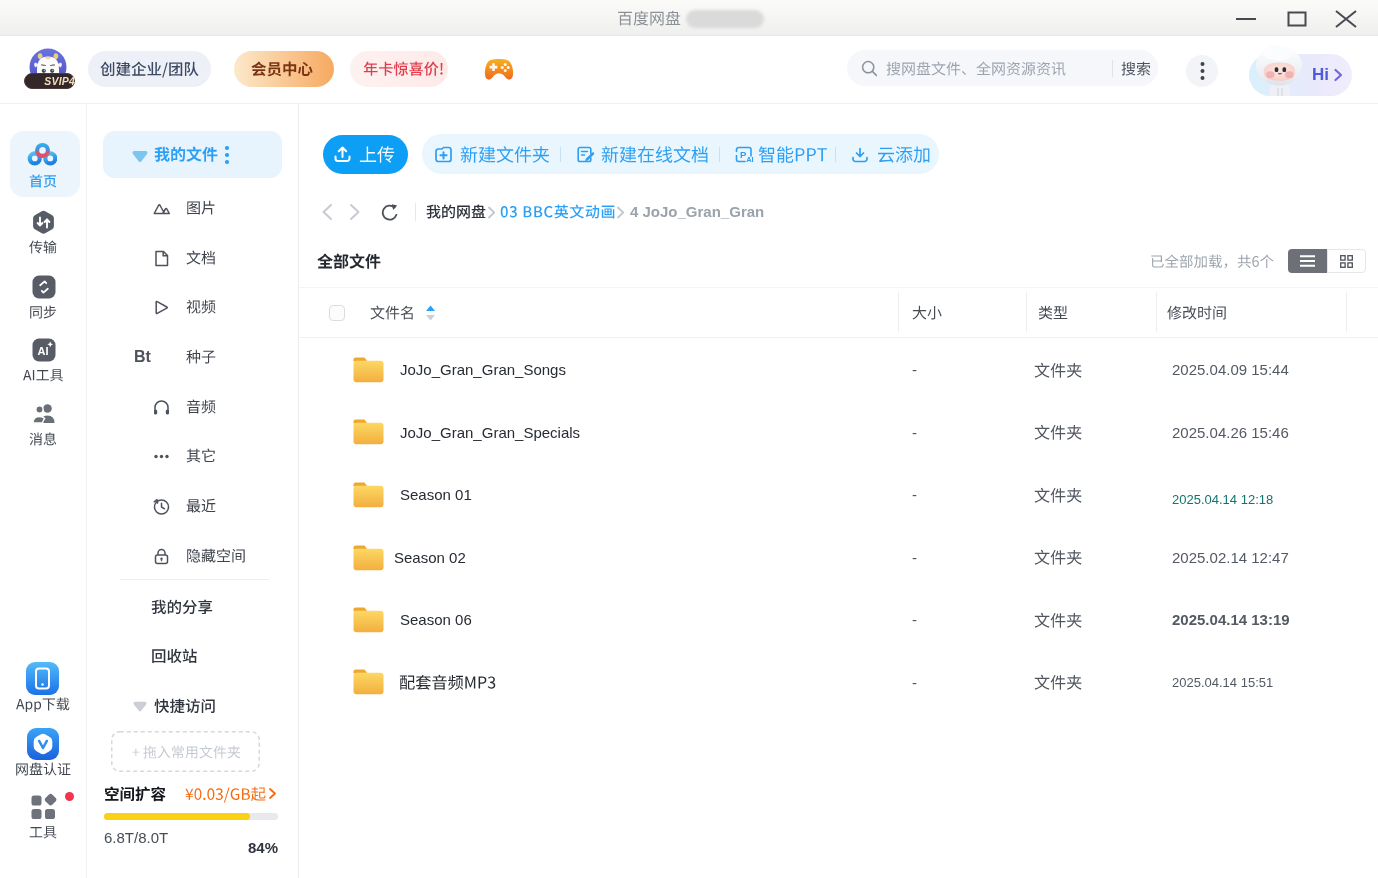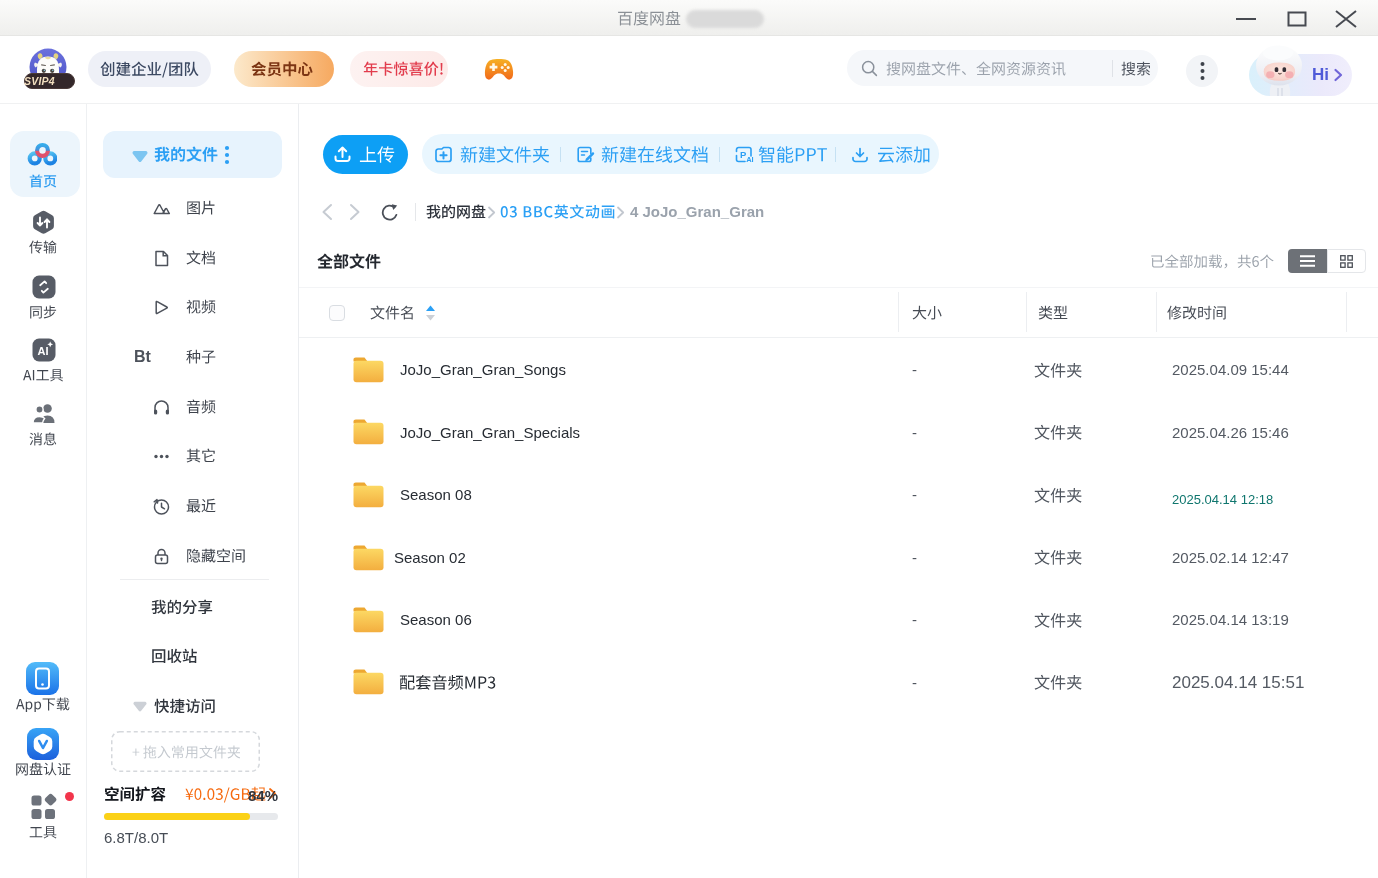--- a/index.html
+++ b/index.html
@@ -32,21 +32,21 @@
 <path d="M31.5 19.5 Q34 17 32 14.5 L27.5 16.5 Z" fill="#f2f0ee"></path>
 <path d="M8 21.5 Q8 8.5 19 8.5 Q30 8.5 30 21.5 L30 34 Q30 41 19 41 Q8 41 8 34 Z" fill="#fdfcfa"></path>
 <path d="M15.5 9.5 Q19 8 22.5 9.5 Q20.5 11.5 19 11.2 Q17.5 11.5 15.5 9.5 Z" fill="#e9dd9d"></path>
 <path d="M12.6 16.8 L16.4 17.5 M25.4 16.8 L21.6 17.5" stroke="#6a635e" stroke-width="1.2" stroke-linecap="round"></path>
 <circle cx="14.8" cy="22.8" r="2.1" fill="#4a4641"></circle>
 <circle cx="23.2" cy="22.8" r="2.1" fill="#4a4641"></circle>
 <circle cx="15.4" cy="22.2" r="0.75" fill="#8fcbe4"></circle>
 <circle cx="23.8" cy="22.2" r="0.75" fill="#8fcbe4"></circle>
 </svg>
 <div class="abs" style="left:24px;top:73px;width:51px;height:16px;background:#33272a;border-radius:8px;border:1px solid #4a3a38"></div>
-<div class="abs" style="left:24px;top:73px;width:51px;height:16px;line-height:16px;text-align:left;font-family:'Liberation Sans',sans-serif;font-style:italic;font-weight:700;font-size:10.5px;letter-spacing:0.2px;color:#f2dfbf">SVIP4</div>
+<div class="abs" style="left:24px;top:73px;width:51px;height:16px;line-height:16px;text-align:right;font-family:'Liberation Sans',sans-serif;font-style:italic;font-weight:700;font-size:10.5px;letter-spacing:0.2px;color:#f2dfbf">SVIP4</div>
 <div class="abs" style="left:88px;top:51px;width:123px;height:36px;border-radius:18px;background:#eef0f7"></div>
 <div style="position:absolute;left:100.0px;top:59.1px;line-height:0"><svg width="99.0" height="19.2" viewBox="0 -15.81 99.0 19.22">
         <path fill="#3c4962" d="M12.8 -12.8V-0.5C12.8 -0.2 12.7 -0.1 12.4 -0.1C12.1 -0.1 11.1 -0.1 10 -0.1C10.2 0.2 10.4 0.9 10.5 1.3C12 1.3 12.9 1.2 13.5 1C14 0.8 14.2 0.4 14.2 -0.5V-12.8ZM9.8 -11.3V-2.6H11.2V-11.3ZM2.8 -7.4H2.4C3.5 -8.4 4.4 -9.5 5.1 -10.8C6.1 -9.7 7.2 -8.4 7.9 -7.4ZM4.7 -13.1C3.9 -11.1 2.3 -9 0.4 -7.6C0.7 -7.4 1.2 -6.9 1.4 -6.6C1.7 -6.8 1.9 -7 2.2 -7.2V-0.9C2.2 0.7 2.7 1.1 4.3 1.1C4.7 1.1 6.6 1.1 7 1.1C8.5 1.1 8.9 0.4 9.1 -1.7C8.7 -1.8 8.1 -2 7.8 -2.3C7.7 -0.5 7.6 -0.2 6.9 -0.2C6.5 -0.2 4.8 -0.2 4.4 -0.2C3.7 -0.2 3.6 -0.3 3.6 -0.9V-6.2H6.5C6.4 -4.5 6.3 -3.8 6.1 -3.6C6 -3.5 5.9 -3.5 5.7 -3.5C5.5 -3.5 5 -3.5 4.4 -3.5C4.6 -3.2 4.8 -2.7 4.8 -2.3C5.4 -2.3 6 -2.3 6.4 -2.3C6.8 -2.4 7.1 -2.5 7.3 -2.8C7.7 -3.2 7.8 -4.2 8 -6.9L8 -7.3L8.2 -7L9.3 -8C8.5 -9 7 -10.7 5.8 -12L6.1 -12.7Z M21.6 -11.8V-10.7H24.4V-9.7H20.6V-8.6H24.4V-7.6H21.5V-6.4H24.4V-5.4H21.4V-4.4H24.4V-3.3H20.7V-2.2H24.4V-0.9H25.7V-2.2H30V-3.3H25.7V-4.4H29.5V-5.4H25.7V-6.4H29.2V-8.6H30.2V-9.7H29.2V-11.8H25.7V-13.1H24.4V-11.8ZM25.7 -8.6H27.9V-7.6H25.7ZM25.7 -9.7V-10.7H27.9V-9.7ZM17 -5.9C17 -6.1 17.4 -6.3 17.7 -6.4H19.3C19.2 -5.2 18.9 -4.2 18.6 -3.2C18.2 -3.8 17.9 -4.5 17.6 -5.3L16.6 -5C16.9 -3.7 17.4 -2.7 18 -1.9C17.4 -1 16.8 -0.2 16 0.3C16.3 0.5 16.8 1 17.1 1.3C17.8 0.8 18.4 0 18.9 -0.9C20.5 0.6 22.7 1 25.5 1H29.9C30 0.6 30.3 -0.1 30.5 -0.4C29.5 -0.4 26.3 -0.4 25.5 -0.4C23 -0.4 21 -0.7 19.5 -2C20.1 -3.5 20.6 -5.3 20.8 -7.6L19.9 -7.8L19.7 -7.7H18.7C19.4 -8.9 20.2 -10.3 20.8 -11.8L19.9 -12.4L19.4 -12.2H16.4V-10.9H18.9C18.4 -9.6 17.7 -8.4 17.4 -8C17.1 -7.5 16.7 -7.1 16.4 -7C16.6 -6.7 16.9 -6.2 17 -5.9Z M34.1 -6.1V-0.5H32.2V0.9H45.4V-0.5H39.6V-4H44V-5.3H39.6V-8.7H38.1V-0.5H35.5V-6.1ZM38.6 -13.2C37.1 -10.9 34.2 -8.9 31.4 -7.7C31.8 -7.4 32.2 -6.9 32.4 -6.5C34.8 -7.6 37 -9.2 38.8 -11.1C40.8 -8.8 42.9 -7.5 45.2 -6.5C45.4 -6.9 45.8 -7.4 46.2 -7.8C43.8 -8.7 41.6 -9.9 39.6 -12.1L39.9 -12.6Z M59.6 -9.6C59 -7.8 58 -5.5 57.1 -4.1L58.3 -3.5C59.2 -4.9 60.2 -7.1 60.9 -9ZM47.6 -9.3C48.4 -7.4 49.3 -5 49.7 -3.6L51.1 -4.1C50.7 -5.5 49.8 -7.9 49 -9.7ZM55.4 -12.9V-0.9H53.1V-12.9H51.6V-0.9H47.4V0.5H61.2V-0.9H56.9V-12.9Z M62.2 2.8H63.4L67.7 -12.4H66.5Z M69.3 -12.4V1.3H70.8V0.7H80.7V1.3H82.3V-12.4ZM70.8 -0.6V-11.1H80.7V-0.6ZM76.4 -10.5V-8.7H71.6V-7.4H75.9C74.7 -5.8 72.9 -4.4 71.3 -3.5C71.7 -3.3 72.1 -2.8 72.3 -2.6C73.6 -3.3 75.2 -4.5 76.4 -5.8V-2.9C76.4 -2.7 76.4 -2.6 76.2 -2.6C76 -2.6 75.3 -2.6 74.7 -2.7C74.8 -2.3 75.1 -1.7 75.1 -1.3C76.1 -1.3 76.8 -1.3 77.2 -1.6C77.7 -1.8 77.8 -2.2 77.8 -2.9V-7.4H80V-8.7H77.8V-10.5Z M85 -12.5V1.3H86.4V-11.1H88.5C88.2 -10.1 87.7 -8.8 87.3 -7.8C88.4 -6.6 88.7 -5.6 88.7 -4.8C88.7 -4.3 88.6 -3.9 88.4 -3.8C88.3 -3.7 88.1 -3.7 87.9 -3.7C87.7 -3.6 87.4 -3.6 87 -3.7C87.2 -3.3 87.4 -2.7 87.4 -2.3C87.8 -2.3 88.2 -2.3 88.5 -2.3C88.9 -2.4 89.2 -2.5 89.4 -2.7C89.9 -3 90.1 -3.7 90.1 -4.6C90.1 -5.5 89.9 -6.7 88.7 -7.9C89.3 -9.1 89.9 -10.6 90.3 -11.9L89.3 -12.5L89.1 -12.5ZM93 -13.1C93 -7.8 93.1 -2.5 88.8 0.2C89.2 0.5 89.7 0.9 89.9 1.3C92.1 -0.1 93.2 -2.2 93.8 -4.6C94.5 -2.5 95.5 -0.1 97.6 1.3C97.8 0.9 98.3 0.5 98.7 0.2C95.2 -2.1 94.6 -7 94.4 -8.5C94.5 -10 94.5 -11.5 94.5 -13.1Z"></path>
       </svg></div>
 <div class="abs" style="left:234px;top:51px;width:100px;height:36px;border-radius:18px;background:linear-gradient(90deg,#fce9cb,#f6a960)"></div>
 <div style="position:absolute;left:251.0px;top:59.1px;line-height:0"><svg width="62.0" height="19.2" viewBox="0 -15.81 62.0 19.22">
         <path fill="#7c3513" d="M2.5 1.1C3.2 0.8 4.3 0.8 12 0.2C12.3 0.6 12.6 1 12.7 1.4L14.4 0.4C13.7 -0.8 12.3 -2.4 10.9 -3.6L9.3 -2.8C9.8 -2.4 10.2 -1.9 10.7 -1.4L5.3 -1.1C6.1 -1.9 7 -2.8 7.7 -3.7H14.2V-5.5H1.4V-3.7H5.1C4.3 -2.7 3.4 -1.8 3.1 -1.6C2.6 -1.1 2.2 -0.9 1.8 -0.8C2 -0.2 2.4 0.7 2.5 1.1ZM7.7 -13.3C6.2 -11.3 3.4 -9.4 0.4 -8.2C0.9 -7.9 1.5 -7.1 1.8 -6.6C2.6 -7 3.4 -7.4 4.1 -7.8V-6.8H11.4V-8C12.2 -7.5 13 -7.1 13.8 -6.7C14.1 -7.2 14.7 -8 15.1 -8.4C12.8 -9.1 10.4 -10.5 8.9 -11.8L9.4 -12.4ZM5.2 -8.5C6.1 -9.1 7 -9.8 7.8 -10.6C8.5 -9.9 9.5 -9.2 10.5 -8.5Z M20.2 -11H26.3V-9.8H20.2ZM18.3 -12.5V-8.2H28.4V-12.5ZM22.1 -4.8V-3.4C22.1 -2.4 21.7 -1 16.3 0C16.8 0.4 17.4 1.1 17.6 1.5C23.2 0.3 24.2 -1.7 24.2 -3.4V-4.8ZM23.8 -0.7C25.6 -0.1 28.1 0.9 29.3 1.5L30.2 -0.1C28.9 -0.7 26.4 -1.6 24.7 -2.1ZM17.6 -7.2V-1.5H19.5V-5.5H27.1V-1.7H29.1V-7.2Z M37.7 -13.2V-10.5H32.4V-2.6H34.2V-3.5H37.7V1.4H39.7V-3.5H43.2V-2.7H45.2V-10.5H39.7V-13.2ZM34.2 -5.3V-8.6H37.7V-5.3ZM43.2 -5.3H39.7V-8.6H43.2Z M51.1 -8.7V-1.5C51.1 0.5 51.6 1.1 53.6 1.1C54 1.1 55.8 1.1 56.2 1.1C58.2 1.1 58.7 0.2 58.9 -2.8C58.4 -2.9 57.6 -3.3 57.1 -3.6C57 -1.1 56.9 -0.7 56.1 -0.7C55.7 -0.7 54.2 -0.7 53.9 -0.7C53.1 -0.7 53 -0.8 53 -1.5V-8.7ZM48.3 -7.8C48.1 -5.7 47.6 -3.4 47.1 -1.8L48.9 -1C49.5 -2.8 49.9 -5.5 50.1 -7.5ZM57.9 -7.6C58.7 -5.8 59.5 -3.3 59.8 -1.7L61.7 -2.5C61.3 -4.1 60.5 -6.5 59.7 -8.3ZM51.6 -11.7C53 -10.7 55 -9.2 55.8 -8.2L57.2 -9.7C56.2 -10.7 54.3 -12 52.9 -12.9Z"></path>
       </svg></div>
 <div class="abs" style="left:350px;top:51px;width:98px;height:36px;border-radius:18px;background:linear-gradient(90deg,#fdf2f1,#fdeae8)"></div>
 <div style="position:absolute;left:363.4px;top:59.3px;line-height:0"><svg width="81.2" height="18.8" viewBox="0 -15.50 81.2 18.85">
@@ -300,21 +300,21 @@
       </svg></div>
 <div style="position:absolute;left:185px;top:783.6px;line-height:0"><svg width="81.2" height="19.2" viewBox="0 -15.81 81.2 19.22">
         <path fill="#f66a0f" d="M3.6 0H5V-2.8H7.8V-3.6H5V-4.7H7.8V-5.5H5.3L8.2 -11.1H6.8L5.4 -8.1C5.1 -7.3 4.7 -6.6 4.4 -5.7H4.3C3.9 -6.6 3.6 -7.3 3.2 -8.1L1.9 -11.1H0.4L3.2 -5.5H0.8V-4.7H3.6V-3.6H0.8V-2.8H3.6Z M12.9 0.2C15.1 0.2 16.4 -1.8 16.4 -5.7C16.4 -9.7 15.1 -11.6 12.9 -11.6C10.7 -11.6 9.4 -9.7 9.4 -5.7C9.4 -1.8 10.7 0.2 12.9 0.2ZM12.9 -0.9C11.6 -0.9 10.7 -2.4 10.7 -5.7C10.7 -9 11.6 -10.4 12.9 -10.4C14.2 -10.4 15.1 -9 15.1 -5.7C15.1 -2.4 14.2 -0.9 12.9 -0.9Z M19.4 0.2C19.9 0.2 20.4 -0.2 20.4 -0.9C20.4 -1.5 19.9 -2 19.4 -2C18.8 -2 18.3 -1.5 18.3 -0.9C18.3 -0.2 18.8 0.2 19.4 0.2Z M25.8 0.2C28 0.2 29.4 -1.8 29.4 -5.7C29.4 -9.7 28 -11.6 25.8 -11.6C23.7 -11.6 22.3 -9.7 22.3 -5.7C22.3 -1.8 23.7 0.2 25.8 0.2ZM25.8 -0.9C24.5 -0.9 23.7 -2.4 23.7 -5.7C23.7 -9 24.5 -10.4 25.8 -10.4C27.1 -10.4 28 -9 28 -5.7C28 -2.4 27.1 -0.9 25.8 -0.9Z M34.2 0.2C36.2 0.2 37.9 -1 37.9 -3C37.9 -4.6 36.8 -5.6 35.4 -5.9V-6C36.7 -6.4 37.5 -7.3 37.5 -8.7C37.5 -10.5 36.1 -11.6 34.1 -11.6C32.8 -11.6 31.8 -11 31 -10.2L31.7 -9.3C32.4 -10 33.2 -10.4 34.1 -10.4C35.3 -10.4 36 -9.7 36 -8.6C36 -7.4 35.2 -6.4 32.9 -6.4V-5.4C35.5 -5.4 36.4 -4.5 36.4 -3.1C36.4 -1.8 35.5 -1 34.1 -1C32.8 -1 32 -1.6 31.3 -2.3L30.6 -1.4C31.3 -0.5 32.4 0.2 34.2 0.2Z M38.9 2.8H39.9L44.6 -12.3H43.5Z M50.8 0.2C52.3 0.2 53.6 -0.4 54.3 -1.1V-5.9H50.6V-4.7H53V-1.7C52.6 -1.3 51.8 -1.1 51 -1.1C48.5 -1.1 47.2 -2.9 47.2 -5.7C47.2 -8.6 48.7 -10.3 50.9 -10.3C52.1 -10.3 52.8 -9.8 53.4 -9.2L54.2 -10.2C53.5 -10.8 52.5 -11.6 50.9 -11.6C47.9 -11.6 45.7 -9.3 45.7 -5.7C45.7 -2 47.8 0.2 50.8 0.2Z M57 0H60.7C63.2 0 65 -1.1 65 -3.3C65 -4.9 64 -5.8 62.7 -6V-6.1C63.7 -6.5 64.3 -7.5 64.3 -8.6C64.3 -10.6 62.7 -11.4 60.4 -11.4H57ZM58.5 -6.5V-10.2H60.2C62 -10.2 62.9 -9.7 62.9 -8.4C62.9 -7.2 62.1 -6.5 60.2 -6.5ZM58.5 -1.1V-5.4H60.4C62.4 -5.4 63.5 -4.8 63.5 -3.4C63.5 -1.8 62.4 -1.1 60.4 -1.1Z M67.2 -6C67.1 -3.2 67 -0.7 66.1 0.8C66.3 0.9 66.9 1.2 67.1 1.4C67.5 0.5 67.8 -0.6 68 -1.8C69.1 0.3 71 0.8 74.3 0.8H80.2C80.3 0.5 80.5 -0 80.7 -0.3C79.7 -0.3 75 -0.3 74.2 -0.3C72.8 -0.3 71.6 -0.4 70.7 -0.7V-3.9H73.3V-4.9H70.7V-7.2H73.4V-8.3H70.5V-10.2H73V-11.3H70.5V-13H69.4V-11.3H66.8V-10.2H69.4V-8.3H66.4V-7.2H69.7V-1.3C69 -1.8 68.5 -2.6 68.2 -3.8C68.2 -4.5 68.3 -5.2 68.3 -5.9ZM74.2 -8V-2.9C74.2 -1.6 74.6 -1.3 76 -1.3C76.4 -1.3 78.4 -1.3 78.8 -1.3C80.1 -1.3 80.4 -1.8 80.6 -4C80.3 -4.1 79.8 -4.3 79.5 -4.5C79.5 -2.6 79.4 -2.3 78.7 -2.3C78.2 -2.3 76.5 -2.3 76.2 -2.3C75.4 -2.3 75.3 -2.4 75.3 -2.9V-7H78.6V-6.6H79.7V-12.3H74V-11.3H78.6V-8Z"></path>
       </svg></div>
 <svg class="abs" style="left:268px;top:787px" width="9" height="13" viewBox="0 0 9 13">
 <path d="M2 2 L7 6.5 L2 11" fill="none" stroke="#f66a0f" stroke-width="1.8" stroke-linecap="round" stroke-linejoin="round"></path>
 </svg>
 <div class="abs" style="left:104px;top:813px;width:174px;height:7px;border-radius:3.5px;background:#e7e9ec"></div>
 <div class="abs" style="left:104px;top:813px;width:146px;height:7px;border-radius:3.5px;background:#fbd116"></div>
 <div style="position:absolute;left:104px;top:827.2px;font-family:'Liberation Sans',sans-serif;font-size:15px;font-weight:400;color:#474d56;white-space:nowrap;line-height:22px">6.8T/8.0T</div>
-<div style="position:absolute;right:1100px;top:785px;font-family:'Liberation Sans',sans-serif;font-size:15px;font-weight:700;color:#2e343d;white-space:nowrap;line-height:22px">84%</div>
+<div style="position:absolute;right:1100px;top:837px;font-family:'Liberation Sans',sans-serif;font-size:15px;font-weight:700;color:#2e343d;white-space:nowrap;line-height:22px">84%</div>
 <div class="abs" style="left:323px;top:135px;width:85px;height:39px;border-radius:19.5px;background:#0d9ff5"></div>
 <svg class="abs" style="left:334px;top:145px" width="17" height="18" viewBox="0 0 17 18">
 <path d="M8.5 12 V2.5 M8.5 2.5 L4.8 6.2 M8.5 2.5 L12.2 6.2" fill="none" stroke="#fff" stroke-width="2" stroke-linecap="round" stroke-linejoin="round"></path>
 <path d="M1.5 11.5 V13.5 A2.5 2.5 0 0 0 4 16 H13 A2.5 2.5 0 0 0 15.5 13.5 V11.5" fill="none" stroke="#fff" stroke-width="2" stroke-linecap="round"></path>
 </svg>
 <div style="position:absolute;left:359px;top:143.0px;line-height:0"><svg width="36.0" height="22.3" viewBox="0 -18.36 36.0 22.32">
         <path fill="#ffffff" d="M7.7 -14.8V-0.8H0.9V0.6H17.1V-0.8H9.1V-7.9H15.9V-9.3H9.1V-14.8Z M22.8 -15C21.8 -12.3 20.1 -9.6 18.3 -7.9C18.6 -7.6 18.9 -6.9 19.1 -6.5C19.7 -7.2 20.3 -7.9 20.9 -8.7V1.4H22.2V-10.7C22.9 -12 23.5 -13.3 24.1 -14.7ZM26.4 -2.2C28.1 -1.2 30.2 0.4 31.2 1.4L32.2 0.4C31.7 -0.1 31 -0.6 30.2 -1.2C31.6 -2.7 33.1 -4.4 34.2 -5.7L33.2 -6.3L33 -6.2H27.2L27.9 -8.4H35.2V-9.6H28.2L28.8 -11.8H34.3V-13H29.2L29.6 -14.8L28.3 -15L27.8 -13H24.3V-11.8H27.5L26.9 -9.6H23.2V-8.4H26.5C26.1 -7.1 25.7 -5.9 25.4 -4.9H31.8C31 -4 30.1 -3 29.1 -2C28.6 -2.4 28 -2.7 27.4 -3.1Z"></path>
       </svg></div>
 <div class="abs" style="left:422px;top:134px;width:517px;height:40px;border-radius:20px;background:#e9f6fe"></div>
 <svg class="abs" style="left:434px;top:145px" width="19" height="18" viewBox="0 0 19 18">
@@ -447,21 +447,21 @@
 <svg class="abs" style="left:352px;top:481px" width="33" height="28" viewBox="0 0 33 28">
 <defs>
         <linearGradient id="fg2" x1="0" y1="0" x2="0" y2="1">
           <stop offset="0" stop-color="#fcd863"></stop>
           <stop offset="1" stop-color="#f3ae3f"></stop>
         </linearGradient>
       </defs>
 <path d="M1.5 4.5 A2.5 2.5 0 0 1 4 1.6 H12.5 L15.5 5.5 H1.5 Z" fill="#eda832"></path>
 <rect x="1.5" y="4.8" width="30" height="21.5" rx="3" fill="url(#fg2)"></rect>
 </svg>
-<div style="position:absolute;left:400px;top:484.2px;font-family:'Liberation Sans',sans-serif;font-size:15px;font-weight:400;color:#272c33;white-space:nowrap;line-height:22px">Season 08</div>
+<div style="position:absolute;left:400px;top:484.2px;font-family:'Liberation Sans',sans-serif;font-size:15px;font-weight:400;color:#272c33;white-space:nowrap;line-height:22px">Season 01</div>
 <div style="position:absolute;left:912px;top:484.2px;font-family:'Liberation Sans',sans-serif;font-size:15px;font-weight:400;color:#50565f;white-space:nowrap;line-height:22px">-</div>
 <div style="position:absolute;left:1034px;top:484.7px;line-height:0"><svg width="48.3" height="20.0" viewBox="0 -16.42 48.3 19.96">
         <path fill="#50565f" d="M6.8 -13.3C7.3 -12.5 7.8 -11.4 8 -10.7L9.3 -11.2C9.1 -11.8 8.5 -12.9 8.1 -13.6ZM0.8 -10.7V-9.5H3.3C4.3 -7.1 5.5 -4.9 7.2 -3.2C5.4 -1.7 3.3 -0.6 0.6 0.1C0.8 0.4 1.2 1 1.3 1.3C4 0.4 6.3 -0.8 8.1 -2.4C9.9 -0.7 12.1 0.5 14.7 1.2C14.9 0.8 15.3 0.3 15.6 0.1C13 -0.6 10.8 -1.7 9 -3.2C10.6 -4.9 11.9 -7 12.8 -9.5H15.4V-10.7ZM8.1 -4.1C6.6 -5.6 5.4 -7.4 4.6 -9.5H11.4C10.6 -7.3 9.5 -5.5 8.1 -4.1Z M21.2 -5.5V-4.3H25.8V1.3H27V-4.3H31.4V-5.5H27V-9H30.7V-10.2H27V-13.3H25.8V-10.2H23.7C23.9 -10.9 24.1 -11.7 24.2 -12.5L23.1 -12.7C22.7 -10.6 22 -8.5 21.1 -7.2C21.4 -7.1 21.9 -6.8 22.1 -6.6C22.5 -7.3 22.9 -8.1 23.3 -9H25.8V-5.5ZM20.4 -13.5C19.5 -11 18.1 -8.6 16.6 -7C16.8 -6.8 17.2 -6.1 17.3 -5.8C17.8 -6.4 18.3 -7 18.8 -7.7V1.3H19.9V-9.6C20.6 -10.7 21.1 -11.9 21.6 -13.1Z M35.1 -9.2C35.6 -8.3 36.2 -7 36.4 -6.1L37.5 -6.5C37.3 -7.3 36.8 -8.6 36.1 -9.5ZM44.1 -9.6C43.7 -8.6 42.9 -7.2 42.3 -6.4L43.3 -6.1C43.9 -6.9 44.7 -8.1 45.3 -9.2ZM39.7 -13.5V-11.1H33.6V-9.9H39.7C39.6 -8.4 39.5 -7.1 39.3 -5.9H33.1V-4.7H39C38.2 -2.4 36.5 -0.7 32.9 0.2C33.2 0.5 33.6 1 33.7 1.3C37.6 0.2 39.4 -1.7 40.2 -4.4C41.5 -1.6 43.6 0.3 46.8 1.2C46.9 0.9 47.3 0.4 47.6 0.1C44.6 -0.6 42.5 -2.3 41.4 -4.7H47.4V-5.9H40.6C40.8 -7.1 40.9 -8.5 40.9 -9.9H46.8V-11.1H40.9L41 -13.5Z"></path>
       </svg></div>
 <div style="position:absolute;left:1172px;top:489px;font-family:'Liberation Sans',sans-serif;font-size:13px;font-weight:400;color:#0f766e;white-space:nowrap;line-height:22px">2025.04.14 12:18</div>
 <svg class="abs" style="left:352px;top:544px" width="33" height="28" viewBox="0 0 33 28">
 <defs>
         <linearGradient id="fg3" x1="0" y1="0" x2="0" y2="1">
           <stop offset="0" stop-color="#fcd863"></stop>
           <stop offset="1" stop-color="#f3ae3f"></stop>
@@ -484,31 +484,31 @@
         </linearGradient>
       </defs>
 <path d="M1.5 4.5 A2.5 2.5 0 0 1 4 1.6 H12.5 L15.5 5.5 H1.5 Z" fill="#eda832"></path>
 <rect x="1.5" y="4.8" width="30" height="21.5" rx="3" fill="url(#fg4)"></rect>
 </svg>
 <div style="position:absolute;left:400px;top:609.2px;font-family:'Liberation Sans',sans-serif;font-size:15px;font-weight:400;color:#272c33;white-space:nowrap;line-height:22px">Season 06</div>
 <div style="position:absolute;left:912px;top:609.2px;font-family:'Liberation Sans',sans-serif;font-size:15px;font-weight:400;color:#50565f;white-space:nowrap;line-height:22px">-</div>
 <div style="position:absolute;left:1034px;top:609.7px;line-height:0"><svg width="48.3" height="20.0" viewBox="0 -16.42 48.3 19.96">
         <path fill="#50565f" d="M6.8 -13.3C7.3 -12.5 7.8 -11.4 8 -10.7L9.3 -11.2C9.1 -11.8 8.5 -12.9 8.1 -13.6ZM0.8 -10.7V-9.5H3.3C4.3 -7.1 5.5 -4.9 7.2 -3.2C5.4 -1.7 3.3 -0.6 0.6 0.1C0.8 0.4 1.2 1 1.3 1.3C4 0.4 6.3 -0.8 8.1 -2.4C9.9 -0.7 12.1 0.5 14.7 1.2C14.9 0.8 15.3 0.3 15.6 0.1C13 -0.6 10.8 -1.7 9 -3.2C10.6 -4.9 11.9 -7 12.8 -9.5H15.4V-10.7ZM8.1 -4.1C6.6 -5.6 5.4 -7.4 4.6 -9.5H11.4C10.6 -7.3 9.5 -5.5 8.1 -4.1Z M21.2 -5.5V-4.3H25.8V1.3H27V-4.3H31.4V-5.5H27V-9H30.7V-10.2H27V-13.3H25.8V-10.2H23.7C23.9 -10.9 24.1 -11.7 24.2 -12.5L23.1 -12.7C22.7 -10.6 22 -8.5 21.1 -7.2C21.4 -7.1 21.9 -6.8 22.1 -6.6C22.5 -7.3 22.9 -8.1 23.3 -9H25.8V-5.5ZM20.4 -13.5C19.5 -11 18.1 -8.6 16.6 -7C16.8 -6.8 17.2 -6.1 17.3 -5.8C17.8 -6.4 18.3 -7 18.8 -7.7V1.3H19.9V-9.6C20.6 -10.7 21.1 -11.9 21.6 -13.1Z M35.1 -9.2C35.6 -8.3 36.2 -7 36.4 -6.1L37.5 -6.5C37.3 -7.3 36.8 -8.6 36.1 -9.5ZM44.1 -9.6C43.7 -8.6 42.9 -7.2 42.3 -6.4L43.3 -6.1C43.9 -6.9 44.7 -8.1 45.3 -9.2ZM39.7 -13.5V-11.1H33.6V-9.9H39.7C39.6 -8.4 39.5 -7.1 39.3 -5.9H33.1V-4.7H39C38.2 -2.4 36.5 -0.7 32.9 0.2C33.2 0.5 33.6 1 33.7 1.3C37.6 0.2 39.4 -1.7 40.2 -4.4C41.5 -1.6 43.6 0.3 46.8 1.2C46.9 0.9 47.3 0.4 47.6 0.1C44.6 -0.6 42.5 -2.3 41.4 -4.7H47.4V-5.9H40.6C40.8 -7.1 40.9 -8.5 40.9 -9.9H46.8V-11.1H40.9L41 -13.5Z"></path>
       </svg></div>
-<div style="position:absolute;left:1172px;top:609.2px;font-family:'Liberation Sans',sans-serif;font-size:15px;font-weight:400;color:#545a63;white-space:nowrap;line-height:22px">2025.04.14 13:19</div>
+<div style="position:absolute;left:1172px;top:609.2px;font-family:'Liberation Sans',sans-serif;font-size:15px;font-weight:700;color:#545a63;white-space:nowrap;line-height:22px">2025.04.14 13:19</div>
 <svg class="abs" style="left:352px;top:668px" width="33" height="28" viewBox="0 0 33 28">
 <defs>
         <linearGradient id="fg5" x1="0" y1="0" x2="0" y2="1">
           <stop offset="0" stop-color="#fcd863"></stop>
           <stop offset="1" stop-color="#f3ae3f"></stop>
         </linearGradient>
       </defs>
 <path d="M1.5 4.5 A2.5 2.5 0 0 1 4 1.6 H12.5 L15.5 5.5 H1.5 Z" fill="#eda832"></path>
 <rect x="1.5" y="4.8" width="30" height="21.5" rx="3" fill="url(#fg5)"></rect>
 </svg>
 <div style="position:absolute;left:399px;top:672.1px;line-height:0"><svg width="97.2" height="20.1" viewBox="0 -16.52 97.2 20.09">
         <path fill="#272c33" d="M9 -12.9V-11.7H13.9V-7.8H9V-0.7C9 0.7 9.5 1.1 11 1.1C11.3 1.1 13.4 1.1 13.7 1.1C15.2 1.1 15.5 0.4 15.7 -2.3C15.3 -2.3 14.8 -2.6 14.5 -2.8C14.5 -0.4 14.4 -0 13.6 -0C13.2 -0 11.5 -0 11.1 -0C10.4 -0 10.2 -0.1 10.2 -0.7V-6.6H13.9V-5.5H15.1V-12.9ZM2.3 -2.6H6.8V-0.9H2.3ZM2.3 -3.5V-9H3.4V-7.7C3.4 -6.8 3.3 -5.8 2.3 -4.9C2.5 -4.8 2.7 -4.6 2.9 -4.4C3.9 -5.4 4.1 -6.7 4.1 -7.7V-9H5V-5.9C5 -5.1 5.2 -5 5.8 -5C6 -5 6.5 -5 6.6 -5H6.8V-3.5ZM0.9 -13V-11.9H3.3V-10H1.3V1.2H2.3V0.1H6.8V1H7.8V-10H6V-11.9H8.2V-13ZM4.1 -10V-11.9H5.1V-10ZM5.7 -9H6.8V-5.7L6.8 -5.7C6.7 -5.7 6.7 -5.7 6.5 -5.7C6.4 -5.7 6 -5.7 5.9 -5.7C5.7 -5.7 5.7 -5.7 5.7 -5.9Z M25.7 -10.9C26.2 -10.4 26.7 -9.8 27.4 -9.3H21.5C22.1 -9.8 22.6 -10.4 23.1 -10.9ZM18.8 0.9C19.4 0.7 20.2 0.7 28.5 0.2C28.8 0.6 29.2 1 29.4 1.3L30.5 0.7C29.8 -0.1 28.5 -1.4 27.5 -2.3L26.5 -1.8C26.8 -1.4 27.2 -1.1 27.6 -0.7L20.6 -0.3C21.4 -0.9 22.1 -1.6 22.9 -2.3H31.4V-3.4H21.6V-4.5H28.3V-5.3H21.6V-6.4H28.3V-7.3H21.6V-8.3H28.2V-8.6C29.1 -7.9 30.1 -7.3 31.1 -6.9C31.2 -7.1 31.6 -7.6 31.9 -7.8C30.2 -8.4 28.3 -9.6 27.1 -10.9H31.4V-12H23.9C24.2 -12.5 24.4 -12.9 24.7 -13.4L23.4 -13.6C23.2 -13.1 22.9 -12.5 22.5 -12H17.3V-10.9H21.6C20.4 -9.7 18.8 -8.5 16.8 -7.6C17.1 -7.4 17.4 -7 17.6 -6.7C18.6 -7.2 19.5 -7.7 20.3 -8.3V-3.4H17.2V-2.3H21.3C20.5 -1.6 19.7 -1 19.5 -0.8C19.1 -0.5 18.8 -0.3 18.5 -0.2C18.6 0.1 18.8 0.6 18.8 0.9Z M39.4 -13.5C39.7 -13.1 39.9 -12.6 40.1 -12.1H34.2V-11H46.9V-12.1H41.4C41.3 -12.6 41 -13.3 40.6 -13.7ZM36.4 -10.7C36.8 -10 37.2 -9 37.4 -8.3H33.3V-7.2H47.7V-8.3H43.6C44 -9 44.4 -9.9 44.8 -10.7L43.5 -11C43.2 -10.2 42.7 -9.1 42.3 -8.3H38.1L38.6 -8.5C38.5 -9.2 38.1 -10.2 37.6 -10.9ZM36.7 -2.1H44.4V-0.3H36.7ZM36.7 -3.1V-4.8H44.4V-3.1ZM35.5 -5.8V1.3H36.7V0.7H44.4V1.3H45.7V-5.8Z M60 -8.1C59.9 -2.4 59.7 -0.6 55.8 0.5C56 0.7 56.3 1.1 56.4 1.3C60.6 0.1 60.9 -2.1 61 -8.1ZM60.4 -1.4C61.5 -0.6 62.9 0.6 63.6 1.3L64.3 0.6C63.6 -0.1 62.2 -1.3 61.1 -2ZM55.5 -6.3C54.7 -2.9 52.8 -0.7 49.4 0.4C49.6 0.6 49.9 1.1 50 1.3C53.7 0 55.7 -2.3 56.6 -6ZM50.8 -6.4C50.4 -5.2 49.9 -4 49.2 -3.2C49.5 -3.1 49.9 -2.8 50.1 -2.6C50.8 -3.5 51.4 -4.9 51.8 -6.2ZM57.4 -9.9V-2.2H58.4V-8.9H62.4V-2.3H63.5V-9.9H60.6L61.3 -11.6H64V-12.7H57V-11.6H60.1C59.9 -11 59.7 -10.4 59.5 -9.9ZM50.4 -12.2V-8.6H49.2V-7.5H52.6V-2.6H53.7V-7.5H56.7V-8.6H54V-10.6H56.4V-11.6H54V-13.6H52.9V-8.6H51.5V-12.2Z M66.4 0H67.8V-6.6C67.8 -7.6 67.7 -9 67.6 -10.1H67.7L68.6 -7.4L70.9 -1.2H71.9L74.1 -7.4L75.1 -10.1H75.1C75 -9 74.9 -7.6 74.9 -6.6V0H76.3V-11.9H74.5L72.3 -5.5C72 -4.7 71.7 -3.9 71.4 -3H71.4C71.1 -3.9 70.8 -4.7 70.5 -5.5L68.2 -11.9H66.4Z M79.6 0H81.1V-4.7H83C85.6 -4.7 87.4 -5.9 87.4 -8.4C87.4 -11 85.6 -11.9 83 -11.9H79.6ZM81.1 -5.9V-10.7H82.8C84.9 -10.7 85.9 -10.1 85.9 -8.4C85.9 -6.7 84.9 -5.9 82.8 -5.9Z M92.5 0.2C94.6 0.2 96.3 -1.1 96.3 -3.2C96.3 -4.8 95.2 -5.8 93.8 -6.2V-6.3C95 -6.7 95.9 -7.7 95.9 -9.1C95.9 -11 94.4 -12.1 92.4 -12.1C91.1 -12.1 90 -11.5 89.1 -10.7L89.9 -9.7C90.6 -10.4 91.4 -10.9 92.4 -10.9C93.6 -10.9 94.4 -10.1 94.4 -9C94.4 -7.7 93.6 -6.7 91.1 -6.7V-5.6C93.8 -5.6 94.8 -4.7 94.8 -3.2C94.8 -1.9 93.8 -1 92.4 -1C91 -1 90.1 -1.7 89.4 -2.4L88.7 -1.4C89.5 -0.6 90.6 0.2 92.5 0.2Z"></path>
       </svg></div>
 <div style="position:absolute;left:912px;top:671.7px;font-family:'Liberation Sans',sans-serif;font-size:15px;font-weight:400;color:#50565f;white-space:nowrap;line-height:22px">-</div>
 <div style="position:absolute;left:1034px;top:672.2px;line-height:0"><svg width="48.3" height="20.0" viewBox="0 -16.42 48.3 19.96">
         <path fill="#50565f" d="M6.8 -13.3C7.3 -12.5 7.8 -11.4 8 -10.7L9.3 -11.2C9.1 -11.8 8.5 -12.9 8.1 -13.6ZM0.8 -10.7V-9.5H3.3C4.3 -7.1 5.5 -4.9 7.2 -3.2C5.4 -1.7 3.3 -0.6 0.6 0.1C0.8 0.4 1.2 1 1.3 1.3C4 0.4 6.3 -0.8 8.1 -2.4C9.9 -0.7 12.1 0.5 14.7 1.2C14.9 0.8 15.3 0.3 15.6 0.1C13 -0.6 10.8 -1.7 9 -3.2C10.6 -4.9 11.9 -7 12.8 -9.5H15.4V-10.7ZM8.1 -4.1C6.6 -5.6 5.4 -7.4 4.6 -9.5H11.4C10.6 -7.3 9.5 -5.5 8.1 -4.1Z M21.2 -5.5V-4.3H25.8V1.3H27V-4.3H31.4V-5.5H27V-9H30.7V-10.2H27V-13.3H25.8V-10.2H23.7C23.9 -10.9 24.1 -11.7 24.2 -12.5L23.1 -12.7C22.7 -10.6 22 -8.5 21.1 -7.2C21.4 -7.1 21.9 -6.8 22.1 -6.6C22.5 -7.3 22.9 -8.1 23.3 -9H25.8V-5.5ZM20.4 -13.5C19.5 -11 18.1 -8.6 16.6 -7C16.8 -6.8 17.2 -6.1 17.3 -5.8C17.8 -6.4 18.3 -7 18.8 -7.7V1.3H19.9V-9.6C20.6 -10.7 21.1 -11.9 21.6 -13.1Z M35.1 -9.2C35.6 -8.3 36.2 -7 36.4 -6.1L37.5 -6.5C37.3 -7.3 36.8 -8.6 36.1 -9.5ZM44.1 -9.6C43.7 -8.6 42.9 -7.2 42.3 -6.4L43.3 -6.1C43.9 -6.9 44.7 -8.1 45.3 -9.2ZM39.7 -13.5V-11.1H33.6V-9.9H39.7C39.6 -8.4 39.5 -7.1 39.3 -5.9H33.1V-4.7H39C38.2 -2.4 36.5 -0.7 32.9 0.2C33.2 0.5 33.6 1 33.7 1.3C37.6 0.2 39.4 -1.7 40.2 -4.4C41.5 -1.6 43.6 0.3 46.8 1.2C46.9 0.9 47.3 0.4 47.6 0.1C44.6 -0.6 42.5 -2.3 41.4 -4.7H47.4V-5.9H40.6C40.8 -7.1 40.9 -8.5 40.9 -9.9H46.8V-11.1H40.9L41 -13.5Z"></path>
       </svg></div>
-<div style="position:absolute;left:1172px;top:671.7px;font-family:'Liberation Sans',sans-serif;font-size:17px;font-weight:400;color:#545a63;white-space:nowrap;line-height:22px">2025.04.14 15:51</div>
+<div style="position:absolute;left:1172px;top:671.7px;font-family:'Liberation Sans',sans-serif;font-size:13px;font-weight:400;color:#545a63;white-space:nowrap;line-height:22px">2025.04.14 15:51</div>
 </div>
 </body></html>

